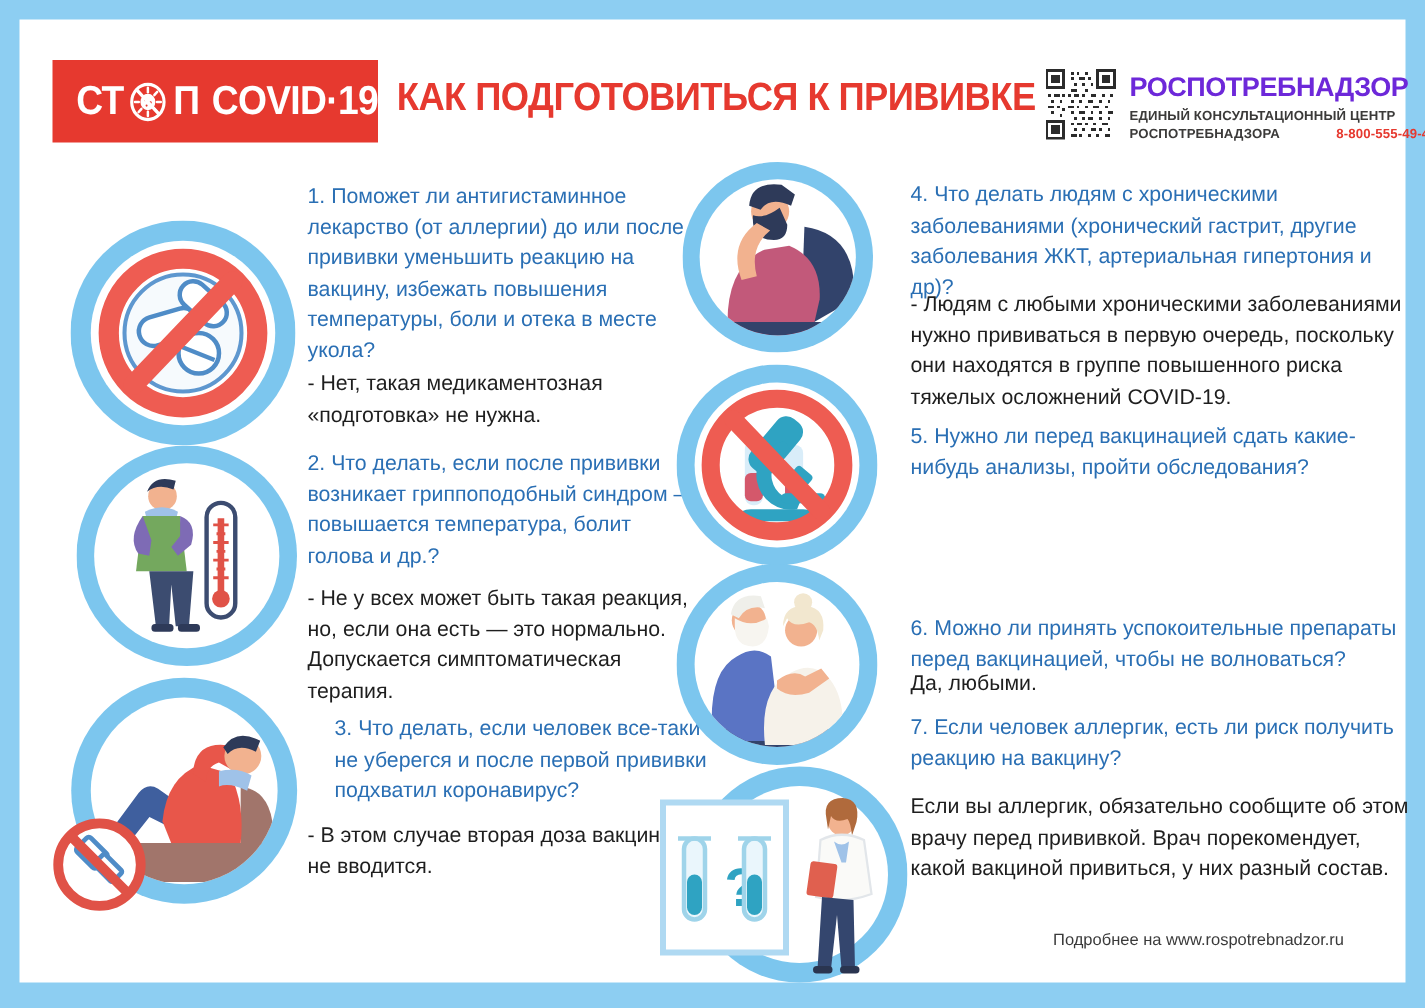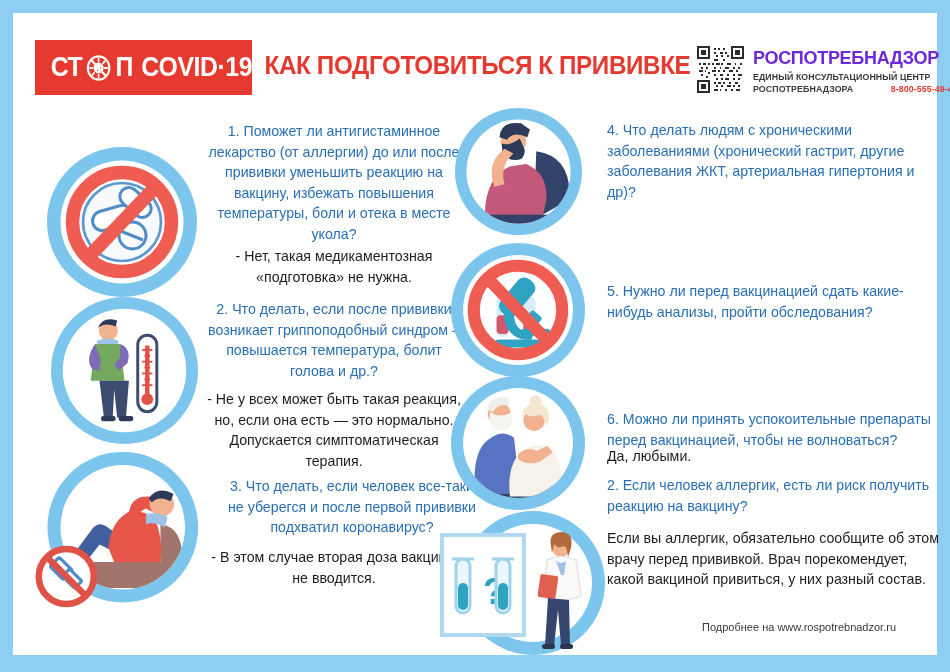--- a/index.html
+++ b/index.html
@@ -20,21 +20,21 @@
   .org-name { position:absolute; left:753px; top:48px; font-size:18px; font-weight:bold;
               color:#6d28d9; letter-spacing:-.3px; white-space:nowrap; }
   .org-sub { position:absolute; left:753px; top:72px; font-size:8.8px; font-weight:bold; color:#3B3A39;
              line-height:11.5px; letter-spacing:.1px; white-space:nowrap; }
   .org-sub .phone { color:#E6392F;margin-left:35px; }
 
   
   .q, .a { position:absolute; font-size:14.2px; line-height:20.6px; }
   .q { color:#2A6FB4; }
   .a { color:#1E1E1E; }
-  .colL { left:205px; width:258px;text-align:center; }
+  .colL { left:205px; width:258px; }
   .colR { left:607px; width:332px; }
   .q1{top:121px;} .a1{top:246px;} .q2{top:299px;} .a2{top:389px;} .q3{top:476px;margin-left:18px;} .a3{top:547px;}
   .q4{top:120px;} .a4{top:193px;} .q5{top:281px;} .a5{top:333px;} .q6{top:409px;} .a6{top:446px;}
   .q7{top:475px;} .a7{top:528px;}
 
   
   .icn { position:absolute; }
   .i1 { left:47px;  top:147px; width:150px; height:150px; }
   .i2 { left:51px;  top:297px; width:147px; height:147px; }
   .i3 { left:33px;  top:449px; width:168px; height:168px; }
@@ -337,20 +337,21 @@
         <path d="M126 58 q5 4 10 0 l-2 14 -3 0z" fill="#9FC2E8"></path>
         <rect x="109" y="72" width="18" height="23" rx="2" fill="#E0604F" transform="rotate(8 118 83)"></rect>
         <path d="M118 95 l-3 48 h9 l4 -36 3 36 h9 l-1 -46z" fill="#34466E"></path>
         <rect x="112" y="141" width="13" height="5" rx="2.5" fill="#2A3550"></rect>
         <rect x="130" y="141" width="13" height="5" rx="2.5" fill="#2A3550"></rect>
       </g>
     </svg>
   </span>
 
   <div class="q colR q4">4. Что делать людям с хроническими заболеваниями (хронический гастрит, другие заболевания ЖКТ, артериальная гипертония и др)?</div>
+  <div class="a colR a4">- Людям с любыми хроническими заболеваниями нужно прививаться в первую очередь, поскольку они находятся в группе повышенного риска тяжелых осложнений COVID-19.</div>
   <div class="q colR q5">5. Нужно ли перед вакцинацией сдать какие-нибудь анализы, пройти обследования?</div>
   <div class="q colR q6">6. Можно ли принять успокоительные препараты перед вакцинацией, чтобы не волноваться?</div>
   <div class="a colR a6">Да, любыми.</div>
-  <div class="q colR q7">2. Если человек аллергик, есть ли риск получить реакцию на вакцину?</div>
+  <div class="q colR q7">7. Если человек аллергик, есть ли риск получить реакцию на вакцину?</div>
   <div class="a colR a7">Если вы аллергик, обязательно сообщите об этом врачу перед прививкой. Врач порекомендует, какой вакциной привиться, у них разный состав.</div>
 
   <div class="footer">Подробнее на www.rospotrebnadzor.ru</div>
 </div>
 
 </body></html>

